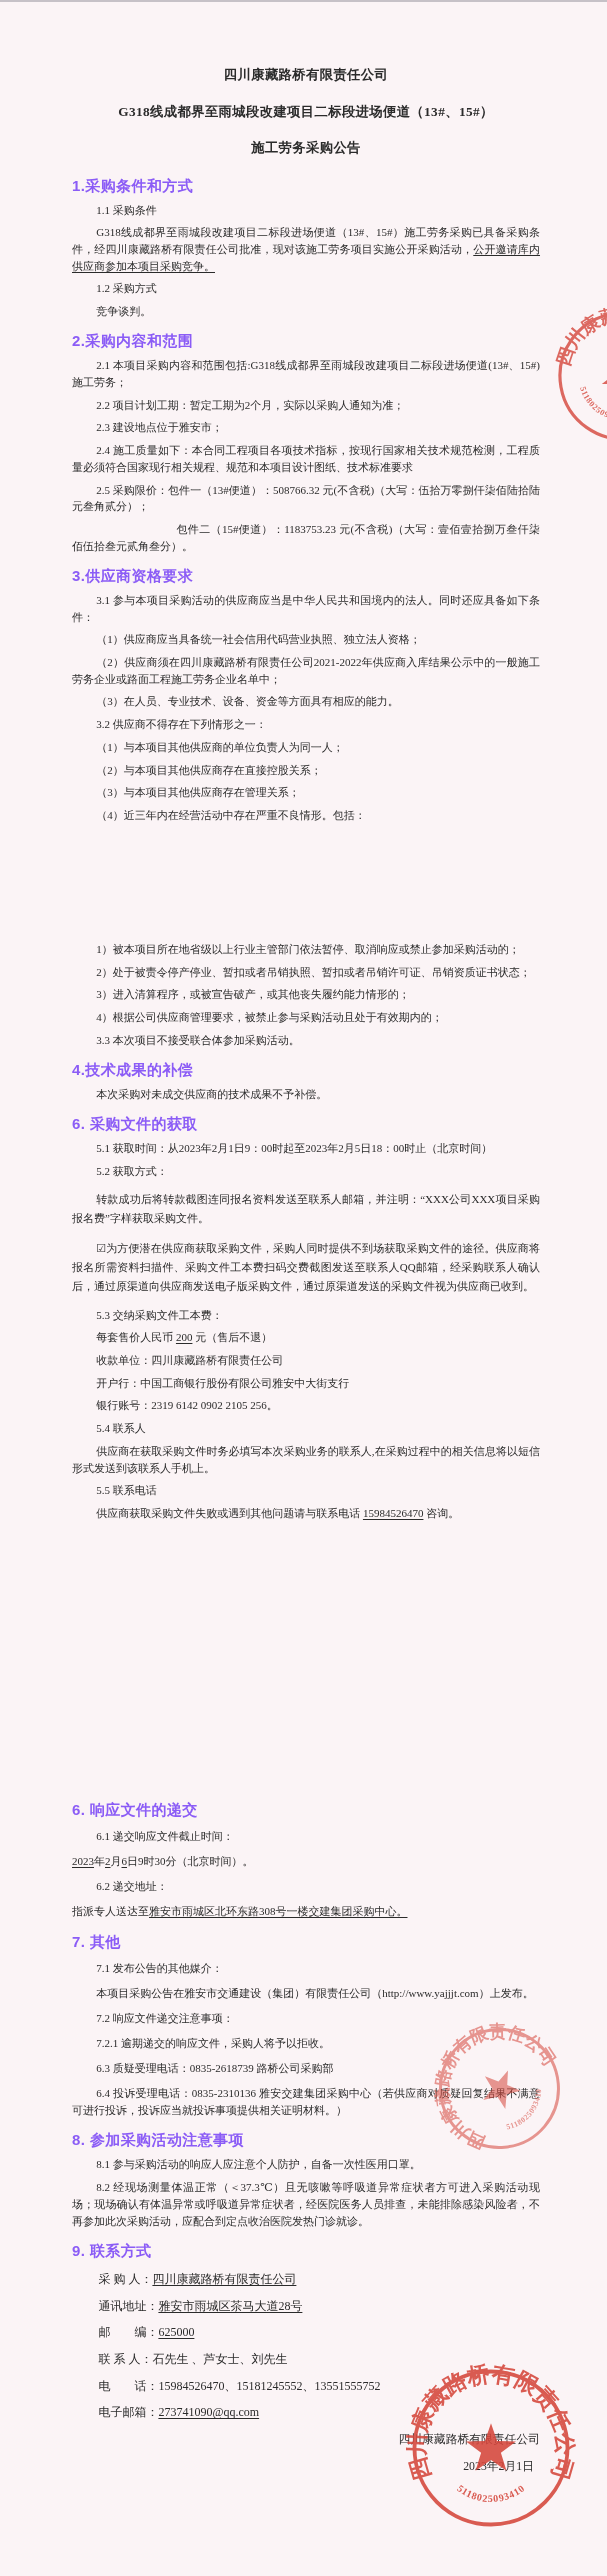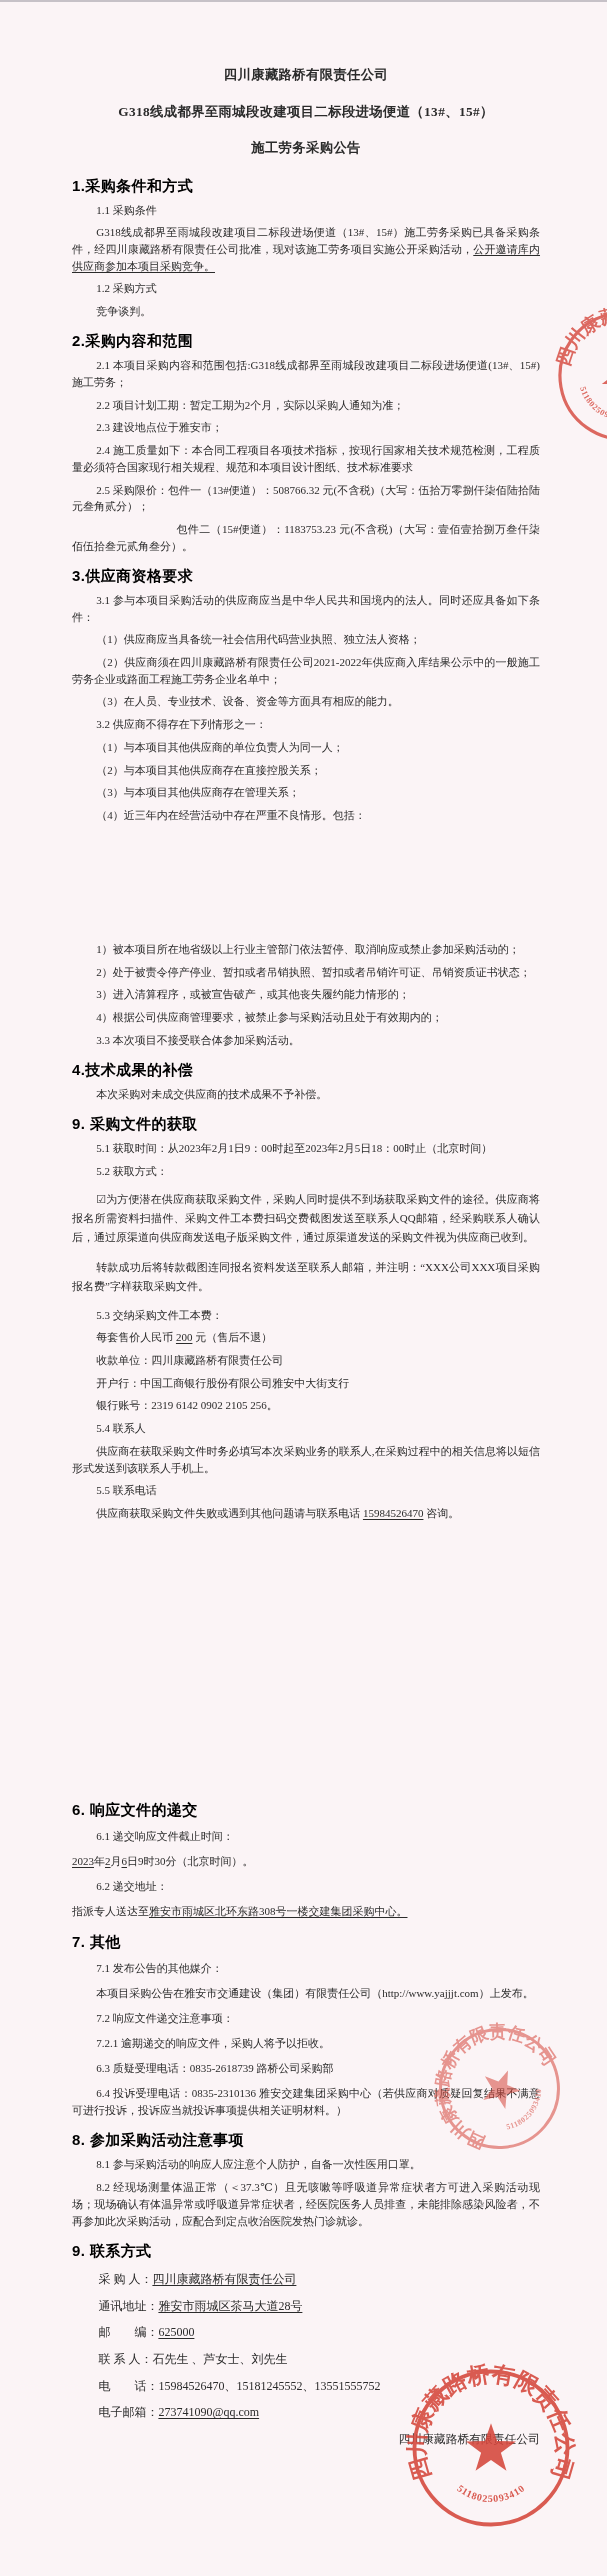--- a/index.html
+++ b/index.html
@@ -9,21 +9,21 @@
     font-family:"Liberation Serif","DejaVu Serif",serif;
   }
   #scan-edge { position:absolute; top:0; left:0; right:0; height:2.3px; background:#9a97a0; opacity:.55; }
   .page { position:relative; box-sizing:border-box; padding-left:72px; padding-right:67px; overflow:hidden; }
   #page1 { height:877px; padding-top:65px; }
   #page2 { height:888px; padding-top:58px; }
   #page3 { height:811px; padding-top:23px; }
   .title { text-align:center; font-weight:bold; font-size:13.3px; line-height:20.5px; margin:0 0 16px; letter-spacing:0.4px; }
   .hd {
     font-family:"Liberation Sans","DejaVu Sans",sans-serif;
-    font-size:15px; font-weight:700; line-height:21px; margin:10.6px 0 6px; letter-spacing:0.4px; color:#000000;
+    font-size:15px; font-weight:700; line-height:21px; margin:10.6px 0 6px; letter-spacing:0.4px; color:#8b5cf6;
   }
   .p { font-size:11px; line-height:16.7px; margin:6px 0; text-align:justify; text-indent:2.2em; }
   .noind { text-indent:0; }
   .ind-pkg { text-indent:9.5em; }
   .gap { line-height:19px; margin:10.6px 0; }
   .loose { margin:8.4px 0; }
   .u { text-decoration:underline; text-underline-offset:2.3px; }
   .row { font-size:12px; line-height:16.7px; margin:10px 0; text-indent:2.2em; }
   .sign { text-align:right; font-size:11.8px; line-height:16.7px; margin:10px 0; }
   .sign-date { padding-right:6px; }
@@ -74,25 +74,25 @@
   <div class="page" id="page2">
     <div class="p">1）被本项目所在地省级以上行业主管部门依法暂停、取消响应或禁止参加采购活动的；</div>
     <div class="p">2）处于被责令停产停业、暂扣或者吊销执照、暂扣或者吊销许可证、吊销资质证书状态；</div>
     <div class="p">3）进入清算程序，或被宣告破产，或其他丧失履约能力情形的；</div>
     <div class="p">4）根据公司供应商管理要求，被禁止参与采购活动且处于有效期内的；</div>
     <div class="p">3.3 本次项目不接受联合体参加采购活动。</div>
 
     <div class="hd">4.技术成果的补偿</div>
     <div class="p">本次采购对未成交供应商的技术成果不予补偿。</div>
 
-    <div class="hd">9. 采购文件的获取</div>
+    <div class="hd">6. 采购文件的获取</div>
     <div class="p">5.1 获取时间：从2023年2月1日9：00时起至2023年2月5日18：00时止（北京时间）</div>
     <div class="p">5.2 获取方式：</div>
+    <div class="p gap">转款成功后将转款截图连同报名资料发送至联系人邮箱，并注明：“XXX公司XXX项目采购报名费”字样获取采购文件。</div>
     <div class="p gap"><span>☑</span><span>为方便潜在供应商获取采购文件，采购人同时提供不到场获取采购文件的途径。供应商将报名所需资料扫描件、采购文件工本费扫码交费截图发送至联系人QQ邮箱，经采购联系人确认后，通过原渠道向供应商发送电子版采购文件，通过原渠道发送的采购文件视为供应商已收到。</span></div>
-    <div class="p gap">转款成功后将转款截图连同报名资料发送至联系人邮箱，并注明：“XXX公司XXX项目采购报名费”字样获取采购文件。</div>
     <div class="p">5.3 交纳采购文件工本费：</div>
     <div class="p"><span>每套售价人民币 </span><span class="u">200</span><span> 元（售后不退）</span></div>
     <div class="p">收款单位：四川康藏路桥有限责任公司</div>
     <div class="p">开户行：中国工商银行股份有限公司雅安中大街支行</div>
     <div class="p">银行账号：2319 6142 0902 2105 256。</div>
     <div class="p">5.4 联系人</div>
     <div class="p">供应商在获取采购文件时务必填写本次采购业务的联系人,在采购过程中的相关信息将以短信形式发送到该联系人手机上。</div>
     <div class="p">5.5 联系电话</div>
     <div class="p"><span>供应商获取采购文件失败或遇到其他问题请与联系电话 </span><span class="u">15984526470</span><span> 咨询。</span></div>
   </div>
@@ -118,20 +118,21 @@
 
     <div class="hd">9. 联系方式</div>
     <div class="row"><span>采 购 人：</span><span class="u">四川康藏路桥有限责任公司</span></div>
     <div class="row"><span>通讯地址：</span><span class="u">雅安市雨城区茶马大道28号</span></div>
     <div class="row"><span>邮　　编：</span><span class="u">625000</span></div>
     <div class="row"><span>联 系 人：</span><span>石先生 、芦女士、刘先生</span></div>
     <div class="row"><span>电　　话：</span><span>15984526470、15181245552、13551555752</span></div>
     <div class="row"><span>电子邮箱：</span><span class="u">273741090@qq.com</span></div>
 
     <div class="sign">四川康藏路桥有限责任公司</div>
+    <div class="sign sign-date">2023年2月1日</div>
   </div>
 
   <div class="stamp" id="stamp-top">
     <svg viewBox="0 0 220 220">
       <defs>
         <path id="s1a" d="M 35.5,153 A 86,86 0 1 1 184.5,153"></path>
         <path id="s1b" d="M 49.4,145 A 70,70 0 0 0 170.6,145"></path>
       </defs>
       <circle cx="110" cy="110" r="99" fill="none" stroke="#d5463b" stroke-width="5"></circle>
       <polygon points="110,78 117.9,101.1 142.3,101.5 122.8,116.2 130,139.5 110,125.5 90,139.5 97.2,116.2 77.7,101.5 102.1,101.1" fill="#d5463b"></polygon>

